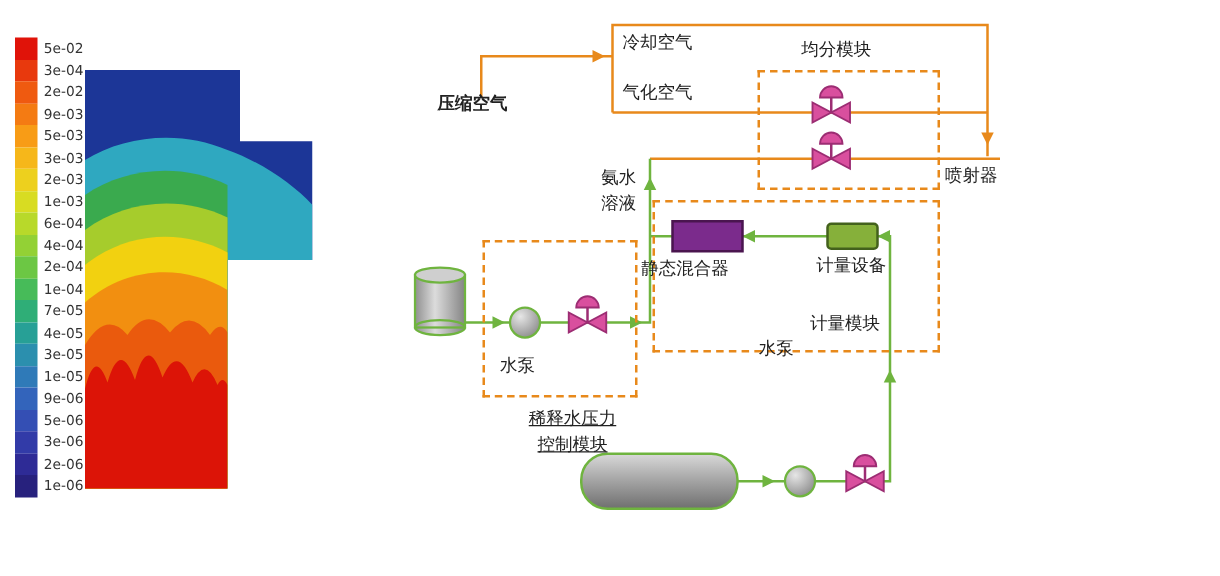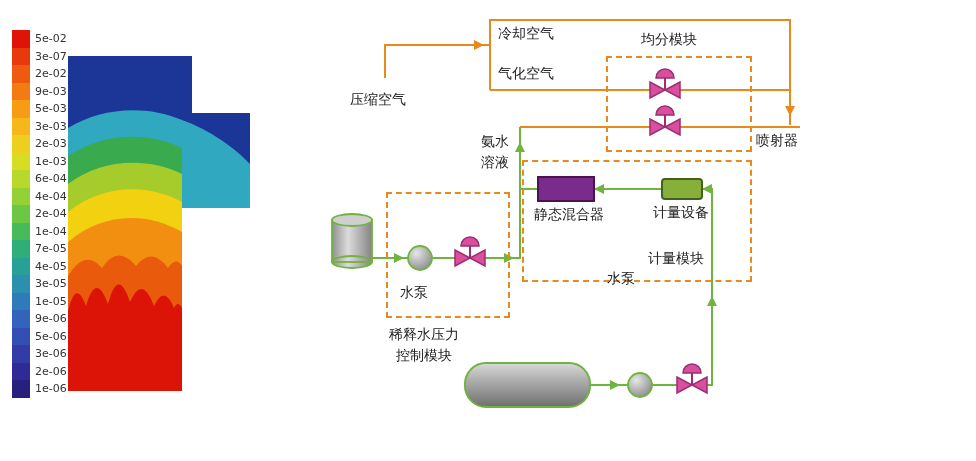--- a/index.html
+++ b/index.html
@@ -24,21 +24,21 @@
 
 <div id="stage">
 
   <div id="legend">
       <div class="legend-row">
         <span class="swatch" style="background: rgb(224, 19, 9);"></span>
         <span class="lab">5e-02</span>
       </div>
       <div class="legend-row">
         <span class="swatch" style="background: rgb(232, 57, 13);"></span>
-        <span class="lab">3e-07</span>
+        <span class="lab">3e-04</span>
       </div>
       <div class="legend-row">
         <span class="swatch" style="background: rgb(239, 90, 16);"></span>
         <span class="lab">2e-02</span>
       </div>
       <div class="legend-row">
         <span class="swatch" style="background: rgb(244, 123, 19);"></span>
         <span class="lab">9e-03</span>
       </div>
       <div class="legend-row">
@@ -212,39 +212,39 @@
     <use href="#valve" transform="translate(665,90)"></use>
     <use href="#valve" transform="translate(665,127)"></use>
     <use href="#valve" transform="translate(470,258)"></use>
     <use href="#valve" transform="translate(692,385)"></use>
   </svg>
 
   <div class="dashbox" style="left:606px;top:56px;width:142px;height:92px;"></div>
   <div class="dashbox" style="left:522px;top:160px;width:226px;height:118px;"></div>
   <div class="dashbox" style="left:386px;top:192px;width:120px;height:122px;"></div>
 
-  <div class="dlabel" style="left:350px;top:91px;">压缩空气</div>
+  <div class="dlabel" style="left:350px;top:74px;font-weight:bold;">压缩空气</div>
   <div class="dlabel" style="left:498px;top:25px;">冷却空气</div>
   <div class="dlabel" style="left:498px;top:65px;">气化空气</div>
   <div class="dlabel" style="left:641px;top:31px;">均分模块</div>
 
   <div class="dlabel center" style="left:474px;top:131px;width:42px;line-height:21px;">
     <span>氨水</span><br>
     <span>溶液</span>
   </div>
 
   <div class="dlabel" style="left:756px;top:132px;">喷射器</div>
 
   <div id="boilerLabel">锅炉</div>
 
-  <div class="dlabel" style="left:534px;top:206px;">静态混合器</div>
+  <div class="dlabel" style="left:513px;top:206px;">静态混合器</div>
   <div class="dlabel" style="left:653px;top:204px;">计量设备</div>
   <div class="dlabel" style="left:648px;top:250px;">计量模块</div>
   <div class="dlabel" style="left:607px;top:270px;">水泵</div>
   <div class="dlabel" style="left:400px;top:284px;">水泵</div>
 
-  <div class="dlabel center" style="left:364px;top:324px;width:120px;line-height:21px;">
+  <div class="dlabel center" style="left:398px;top:324px;width:120px;line-height:21px;text-decoration:underline;">
     <span>稀释水压力</span><br>
     <span>控制模块</span>
   </div>
 
 
 </div>
 
 </body></html>

